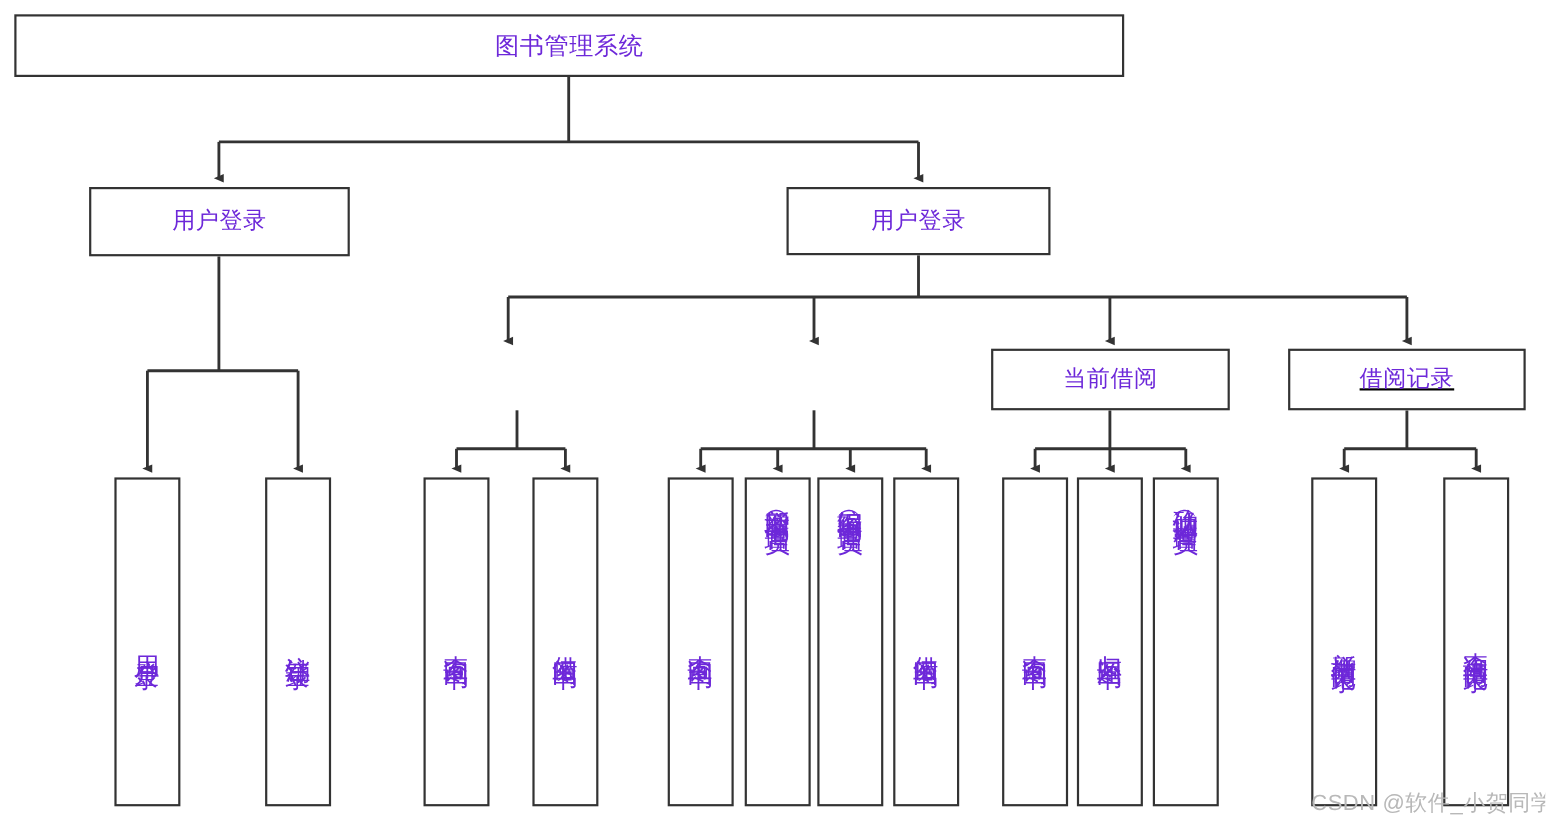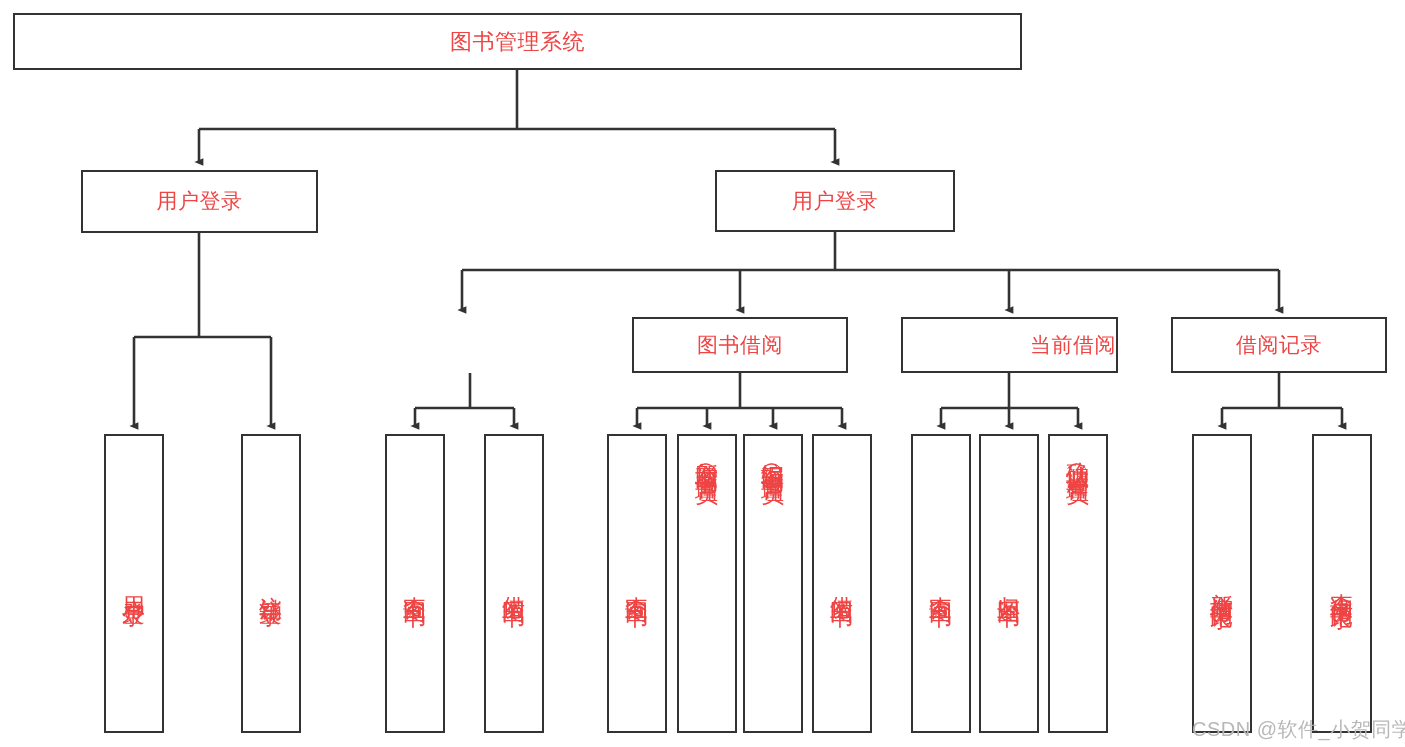--- a/index.html
+++ b/index.html
@@ -30,21 +30,21 @@
     position: absolute;
     box-sizing: border-box;
     background: #ffffff;
     border: 2px solid #333333;
     display: flex;
     align-items: center;
     justify-content: center;
     overflow: hidden;
   }
   .node .label {
-    color: #ef4444;
+    color: #6d28d9;
     text-align: center;
     line-height: 1.18;
     white-space: pre-line;
   }
   .node.horizontal .label {
     font-size: 21px;
     letter-spacing: 0.5px;
   }
   .node.root .label {
     font-size: 22px;
@@ -135,29 +135,26 @@
 
   <div class="node horizontal" style="left:81px; top:170px; width:237px; height:63px;">
     <span class="label">用户登录</span>
   </div>
 
   <div class="node horizontal" style="left:715px; top:170px; width:240px; height:62px;">
     <span class="label">用户登录</span>
   </div>
 
 
-  <div class="node horizontal" style="left:632px; top:317px; width:216px; height:56px;">
-    <span class="label">图书借阅</span>
-  </div>
-
-  <div class="node horizontal" style="left:901px; top:317px; width:217px; height:56px;justify-content:flex-end;">
+
+  <div class="node horizontal" style="left:901px; top:317px; width:217px; height:56px;">
     <span class="label">当前借阅</span>
   </div>
 
-  <div class="node horizontal" style="left:1171px; top:317px; width:216px; height:56px;">
+  <div class="node horizontal" style="left:1171px; top:317px; width:216px; height:56px;text-decoration:underline;">
     <span class="label">借阅记录</span>
   </div>
 
   <div class="node vertical centered" style="left:104px; top:434px; width:60px; height:299px;">
     <span class="label">用户登录</span>
   </div>
 
   <div class="node vertical centered" style="left:241px; top:434px; width:60px; height:299px;">
     <span class="label">注销登录</span>
   </div>

